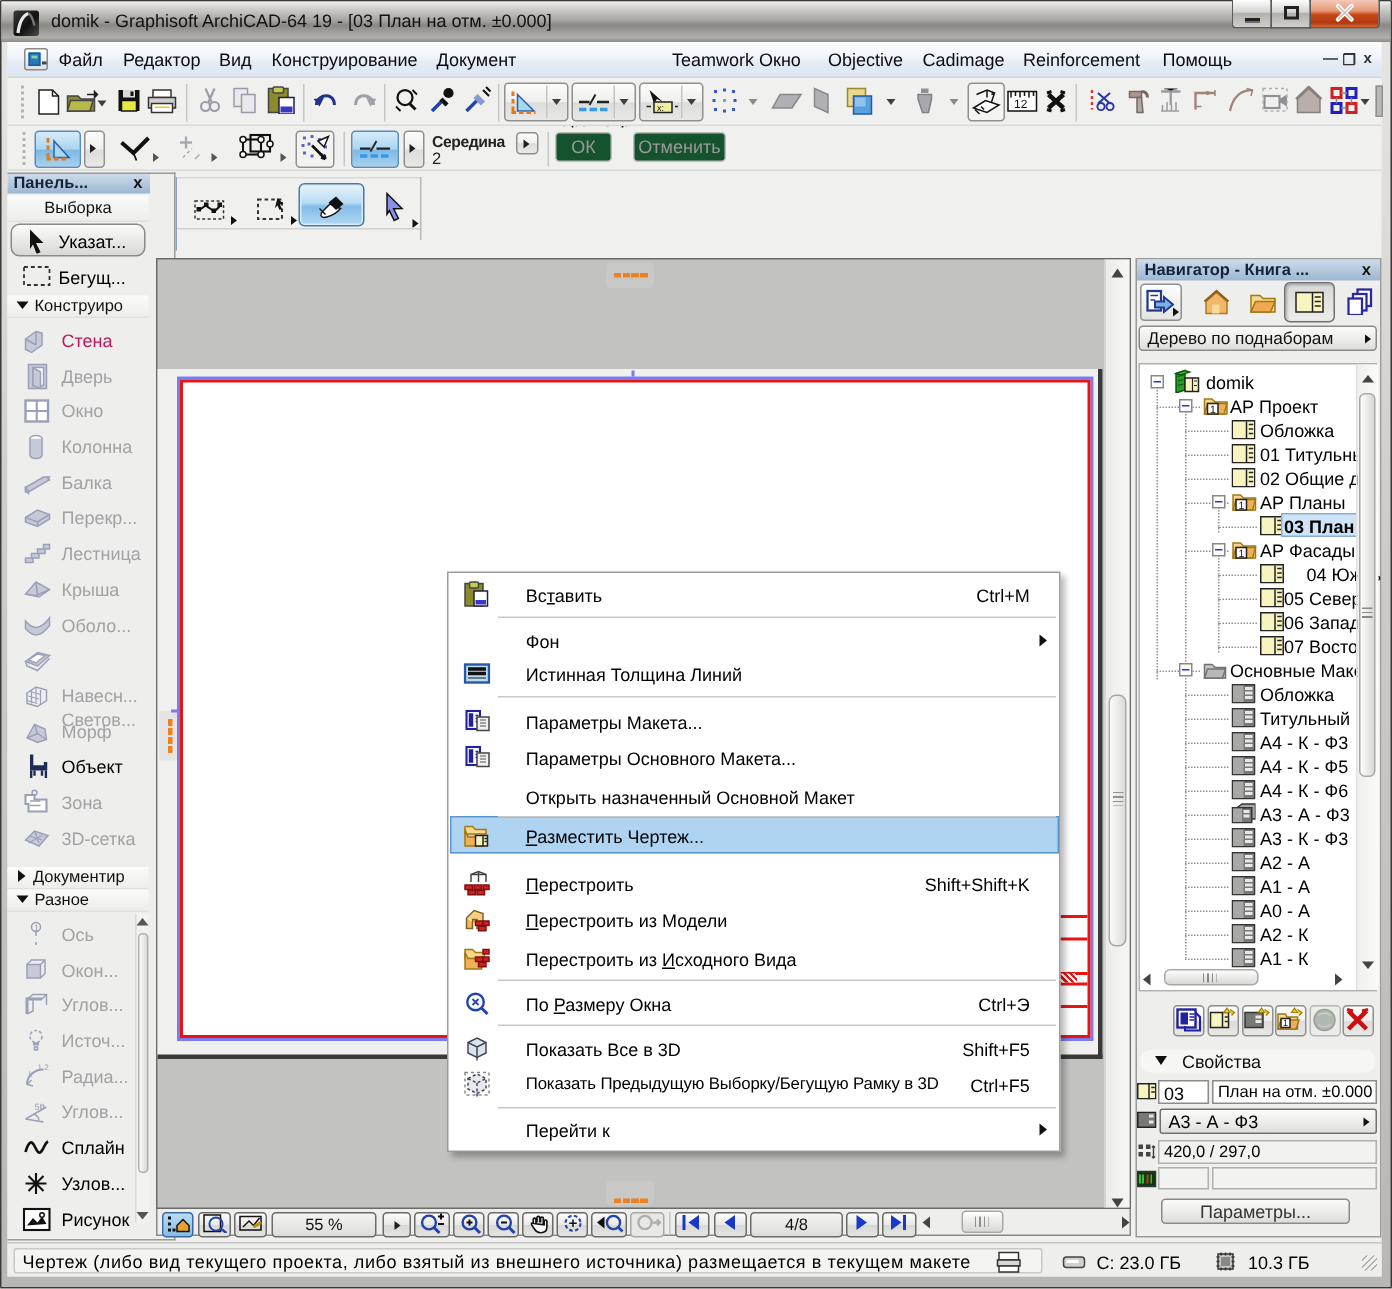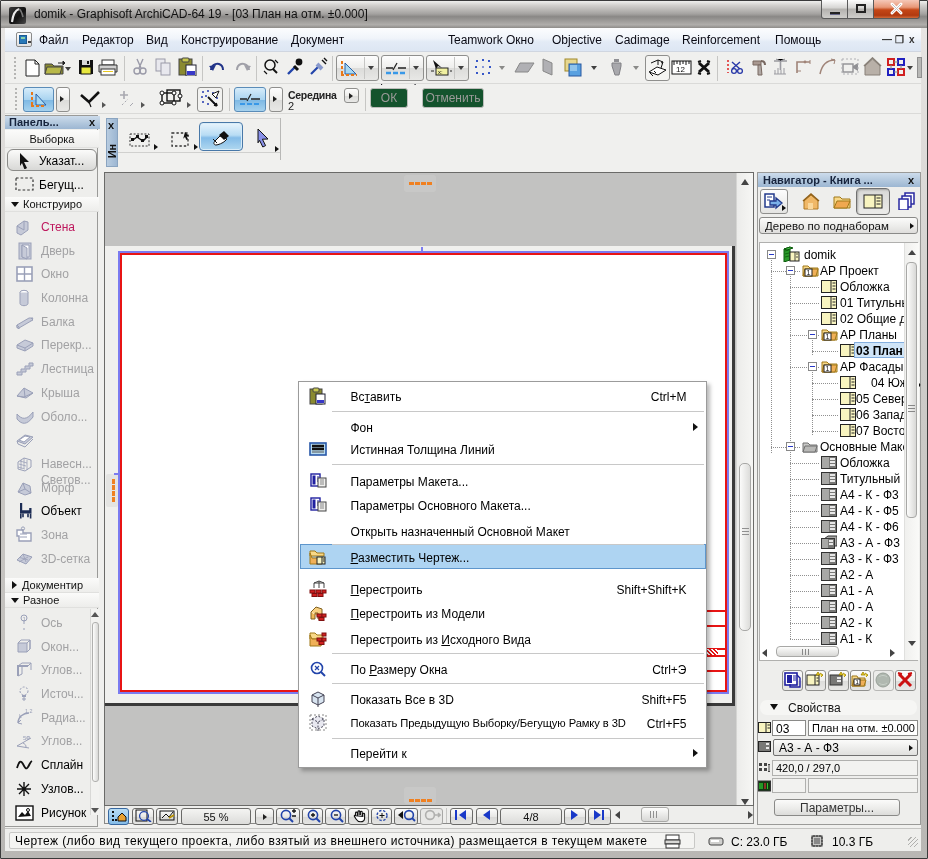--- a/index.html
+++ b/index.html
@@ -41,21 +41,21 @@
 .dar{position:absolute;width:0;height:0;border-left:3.5px solid transparent;border-right:3.5px solid transparent;border-top:4px solid #404040;}
 .rar{position:absolute;width:0;height:0;border-top:3.5px solid transparent;border-bottom:3.5px solid transparent;border-left:4px solid #202020;}
 
 .bluebtn{position:absolute;border:1px solid #5a8cb8;border-radius:3px;
   background:linear-gradient(180deg,#d6ecfa 0%,#aad4f0 50%,#7db8e4 52%,#a6d2ee 100%);}
 .raisedbtn{position:absolute;border:1px solid #8f8f8d;border-radius:3px;
   background:linear-gradient(180deg,#fdfdfd 0%,#eeeeec 50%,#dcdcda 52%,#e8e8e6 100%);}
 .disbtn{position:absolute;border:1px solid #bdbdbb;border-radius:3px;background:#14532d;
   color:#9a9a98;font-size:12px;text-align:center;}
 
-#toolbox{position:absolute;left:0;top:87px;width:93px;height:712px;background:#eeeeec;border:1px solid #9a9a98;border-left:none;}
+#toolbox{position:absolute;left:0;top:87px;width:112px;height:712px;background:#eeeeec;border:1px solid #9a9a98;border-left:none;}
 #tbhead{position:absolute;left:0;top:0;width:95px;height:13px;
   background:linear-gradient(180deg,#cddcec 0%,#b4c9de 50%,#9cb6d2 100%);
   font-size:11px;font-weight:bold;color:#16233c;padding-left:4px;line-height:13px;}
 .sechead{position:absolute;left:0;width:94px;background:linear-gradient(180deg,#fbfbfa 0%,#ededeb 100%);
   font-size:11px;color:#111;border-bottom:1px solid #e0e0de;}
 .titem{position:absolute;left:0;width:94px;height:24px;font-size:12px;color:#a2a2a4;}
 .titem .lbl{position:absolute;left:36px;top:5px;white-space:nowrap;}
 
 #canvas{position:absolute;left:99px;top:144px;width:650px;height:634px;background:#c2c2c1;border:1px solid #6a6a68;}
 #canlight{position:absolute;left:0px;top:73px;width:630px;height:460px;background:#f0f0ee;border-right:3.5px solid #3a3a3a;border-bottom:3.5px solid #3a3a3a;}

